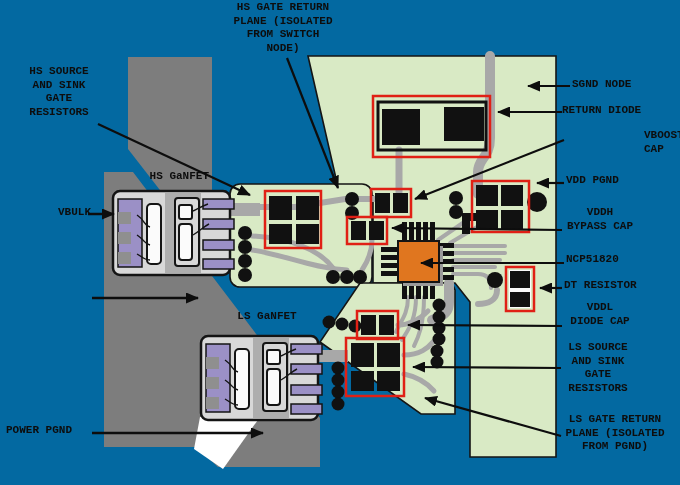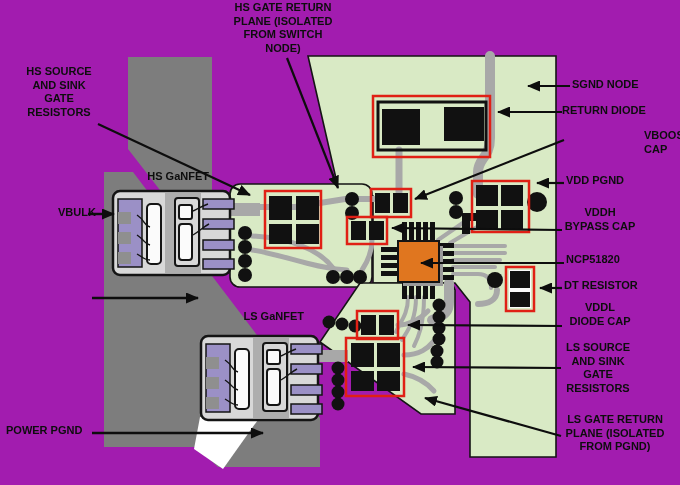--- a/index.html
+++ b/index.html
@@ -1,26 +1,26 @@
 <!DOCTYPE html>
 <html><head>
 <meta charset="utf-8">
 <style>
   html,body{margin:0;padding:0;background:#ffffff;}
-  #stage{position:relative;width:680px;height:485px;background:#a21caf;overflow:hidden;
-         font-family:Liberation Sans, sans-serif;}
+  #stage{position:relative;width:680px;height:485px;background:#0369a1;overflow:hidden;
+         font-family:Liberation Mono, monospace;}
   #pcb-svg{position:absolute;left:0;top:0;}
   .lbl{position:absolute;font-size:11px;font-weight:bold;color:#0d0d0d;
        line-height:13.5px;white-space:pre-line;letter-spacing:0px;}
   .l-hsplane{left:220px;top:1px;width:126px;text-align:center;}
   .l-hsres{left:6px;top:65px;width:106px;text-align:center;}
   .l-hsganfet{left:135px;top:170px;width:74px;text-align:right;}
   .l-vbulk{left:40px;top:206px;margin-left:18px;}
   .l-psw{left:18px;top:273px;width:90px;text-align:center;}
-  .l-lsganfet{left:230px;top:310px;width:74px;text-align:right;}
+  .l-lsganfet{left:230px;top:310px;width:74px;text-align:center;}
   .l-pgnd{left:6px;top:424px;}
   .l-sgnd{left:572px;top:78px;}
   .l-vbdiode{left:562px;top:104px;}
   .l-vbcap{left:596px;top:129px;margin-left:48px;}
   .l-vddcaps{left:566px;top:174px;}
   .l-vddh{left:556px;top:206px;width:88px;text-align:center;}
   .l-ncp{left:566px;top:253px;}
   .l-dt{left:564px;top:279px;}
   .l-vddl{left:556px;top:301px;width:88px;text-align:center;}
   .l-lsres{left:554px;top:341px;width:88px;text-align:center;}

